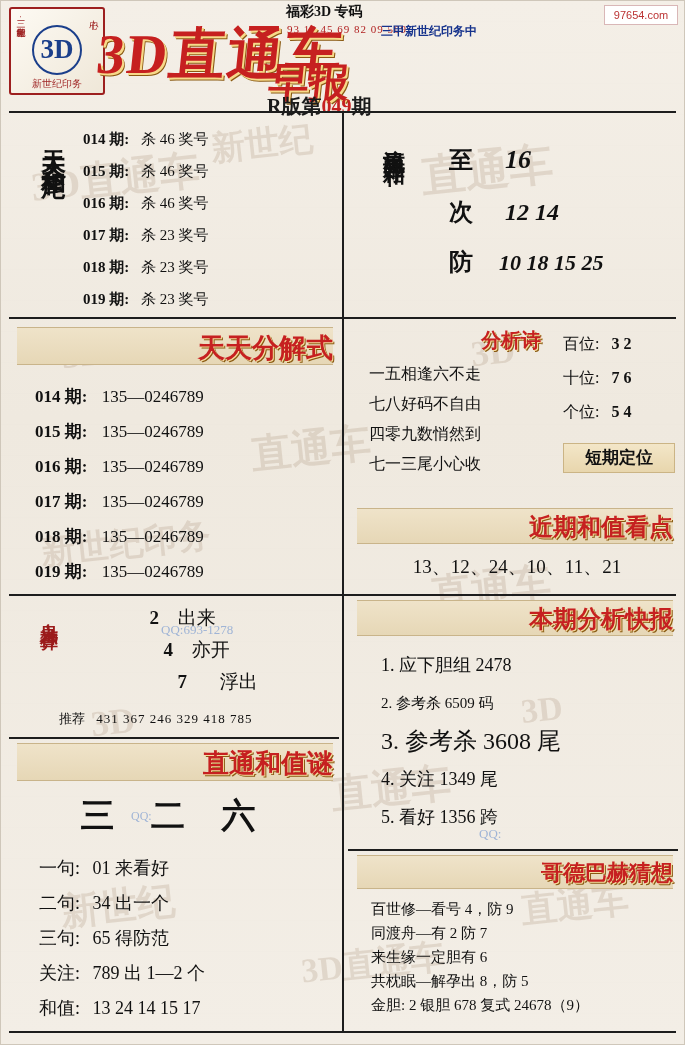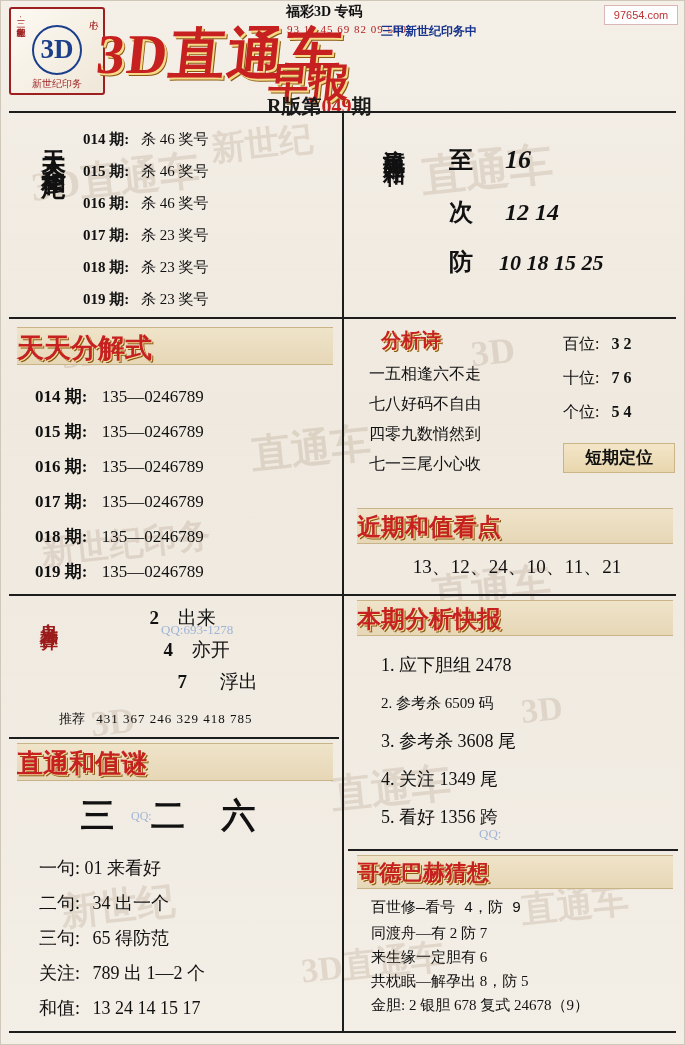--- a/index.html
+++ b/index.html
@@ -75,21 +75,21 @@
   .issue{
     position:absolute;left:266px;top:92px;font-size:20px;font-weight:bold;color:#1a1a1a;
     font-family:"Liberation Serif",serif;
   }
   .issue .red{color:#c62020;}
   
   .panel{position:absolute;box-sizing:border-box;}
   .hr{position:absolute;left:8px;right:8px;height:2px;background:#1d1d1d;}
   .vr{position:absolute;width:2px;background:#1d1d1d;}
   .tb-title{
-    font-weight:bold;color:#c62020;text-align:left;
+    font-weight:bold;color:#c62020;text-align:right;
     text-shadow:1px 1px 0 #f6dda0,2px 2px 0 #8a5a12;
   }
   .vtitle{
     writing-mode:vertical-rl;text-orientation:upright;
     font-size:25px;font-weight:bold;letter-spacing:6px;color:#111;
   }
   .row-line{font-size:15px;color:#111;}
   .row-line b{font-weight:bold;}
   .num-italic{font-style:italic;font-weight:bold;}
   .band{
@@ -283,36 +283,36 @@
     </div>
     <div class="qq" style="position:absolute;left:150px;top:24px;">QQ:693-1278</div>
   </div>
 
   <div class="panel" style="left:350px;top:597px;width:328px;height:248px;">
     <div class="band" style="position:absolute;left:6px;top:2px;width:316px;height:34px;"></div>
     <div class="tb-title" style="position:absolute;left:6px;top:5px;width:316px;font-size:24px;">本期分析快报</div>
     <div style="position:absolute;left:30px;top:48px;width:290px;">
       <div style="height:38px;line-height:38px;font-size:18px;">1. 应下胆组 2478</div>
       <div style="height:38px;line-height:38px;font-size:15px;">2. 参考杀 6509 码</div>
-      <div style="height:38px;line-height:38px;font-size:18px;">3. 参考杀 3608 尾</div>
+      <div style="height:38px;line-height:38px;font-size:24px;">3. 参考杀 3608 尾</div>
       <div style="height:38px;line-height:38px;font-size:18px;">4. 关注 1349 尾</div>
       <div style="height:38px;line-height:38px;font-size:18px;">5. 看好 1356 跨</div>
     </div>
     <div class="qq" style="position:absolute;left:128px;bottom:4px;">QQ:</div>
   </div>
 
   <div class="panel" style="left:10px;top:740px;width:328px;height:288px;">
     <div class="band" style="position:absolute;left:6px;top:2px;width:316px;height:36px;"></div>
     <div class="tb-title" style="position:absolute;left:6px;top:5px;width:316px;font-size:26px;">直通和值谜</div>
     <div style="position:absolute;left:6px;top:52px;width:316px;text-align:center;font-size:34px;font-weight:bold;letter-spacing:14px;">三 二 六</div>
     <div class="qq" style="position:absolute;left:120px;top:68px;font-size:12px;">QQ:</div>
     <div style="position:absolute;left:28px;top:110px;width:296px;">
       <div style="height:35px;line-height:35px;font-size:18px;">
         <span>一句:</span>
-        <span style="">01 来看好</span>
+        <span style="margin-left:8px;">01 来看好</span>
       </div>
       <div style="height:35px;line-height:35px;font-size:18px;">
         <span>二句:</span>
         <span style="margin-left:8px;">34 出一个</span>
       </div>
       <div style="height:35px;line-height:35px;font-size:18px;">
         <span>三句:</span>
         <span style="margin-left:8px;">65 得防范</span>
       </div>
       <div style="height:35px;line-height:35px;font-size:18px;">
@@ -323,21 +323,21 @@
         <span>和值:</span>
         <span style="margin-left:8px;">13 24  14 15 17</span>
       </div>
     </div>
   </div>
 
   <div class="panel" style="left:350px;top:852px;width:328px;height:176px;">
     <div class="band" style="position:absolute;left:6px;top:2px;width:316px;height:32px;"></div>
     <div class="tb-title" style="position:absolute;left:6px;top:5px;width:316px;font-size:22px;">哥德巴赫猜想</div>
     <div style="position:absolute;left:20px;top:44px;width:300px;">
-      <div style="height:24px;line-height:24px;font-size:15px;font-family:Liberation Mono, monospace;">百世修—看号 4，防 9</div>
+      <div style="height:24px;line-height:24px;font-size:15px;">百世修—看号 4，防 9</div>
       <div style="height:24px;line-height:24px;font-size:15px;">同渡舟—有 2 防 7</div>
       <div style="height:24px;line-height:24px;font-size:15px;">来生缘一定胆有 6</div>
       <div style="height:24px;line-height:24px;font-size:15px;">共枕眠—解孕出 8，防 5</div>
       <div style="height:24px;line-height:24px;font-size:15px;">金胆: 2 银胆 678 复式 24678（9）</div>
     </div>
   </div>
 
 </div>
 
 </body></html>

